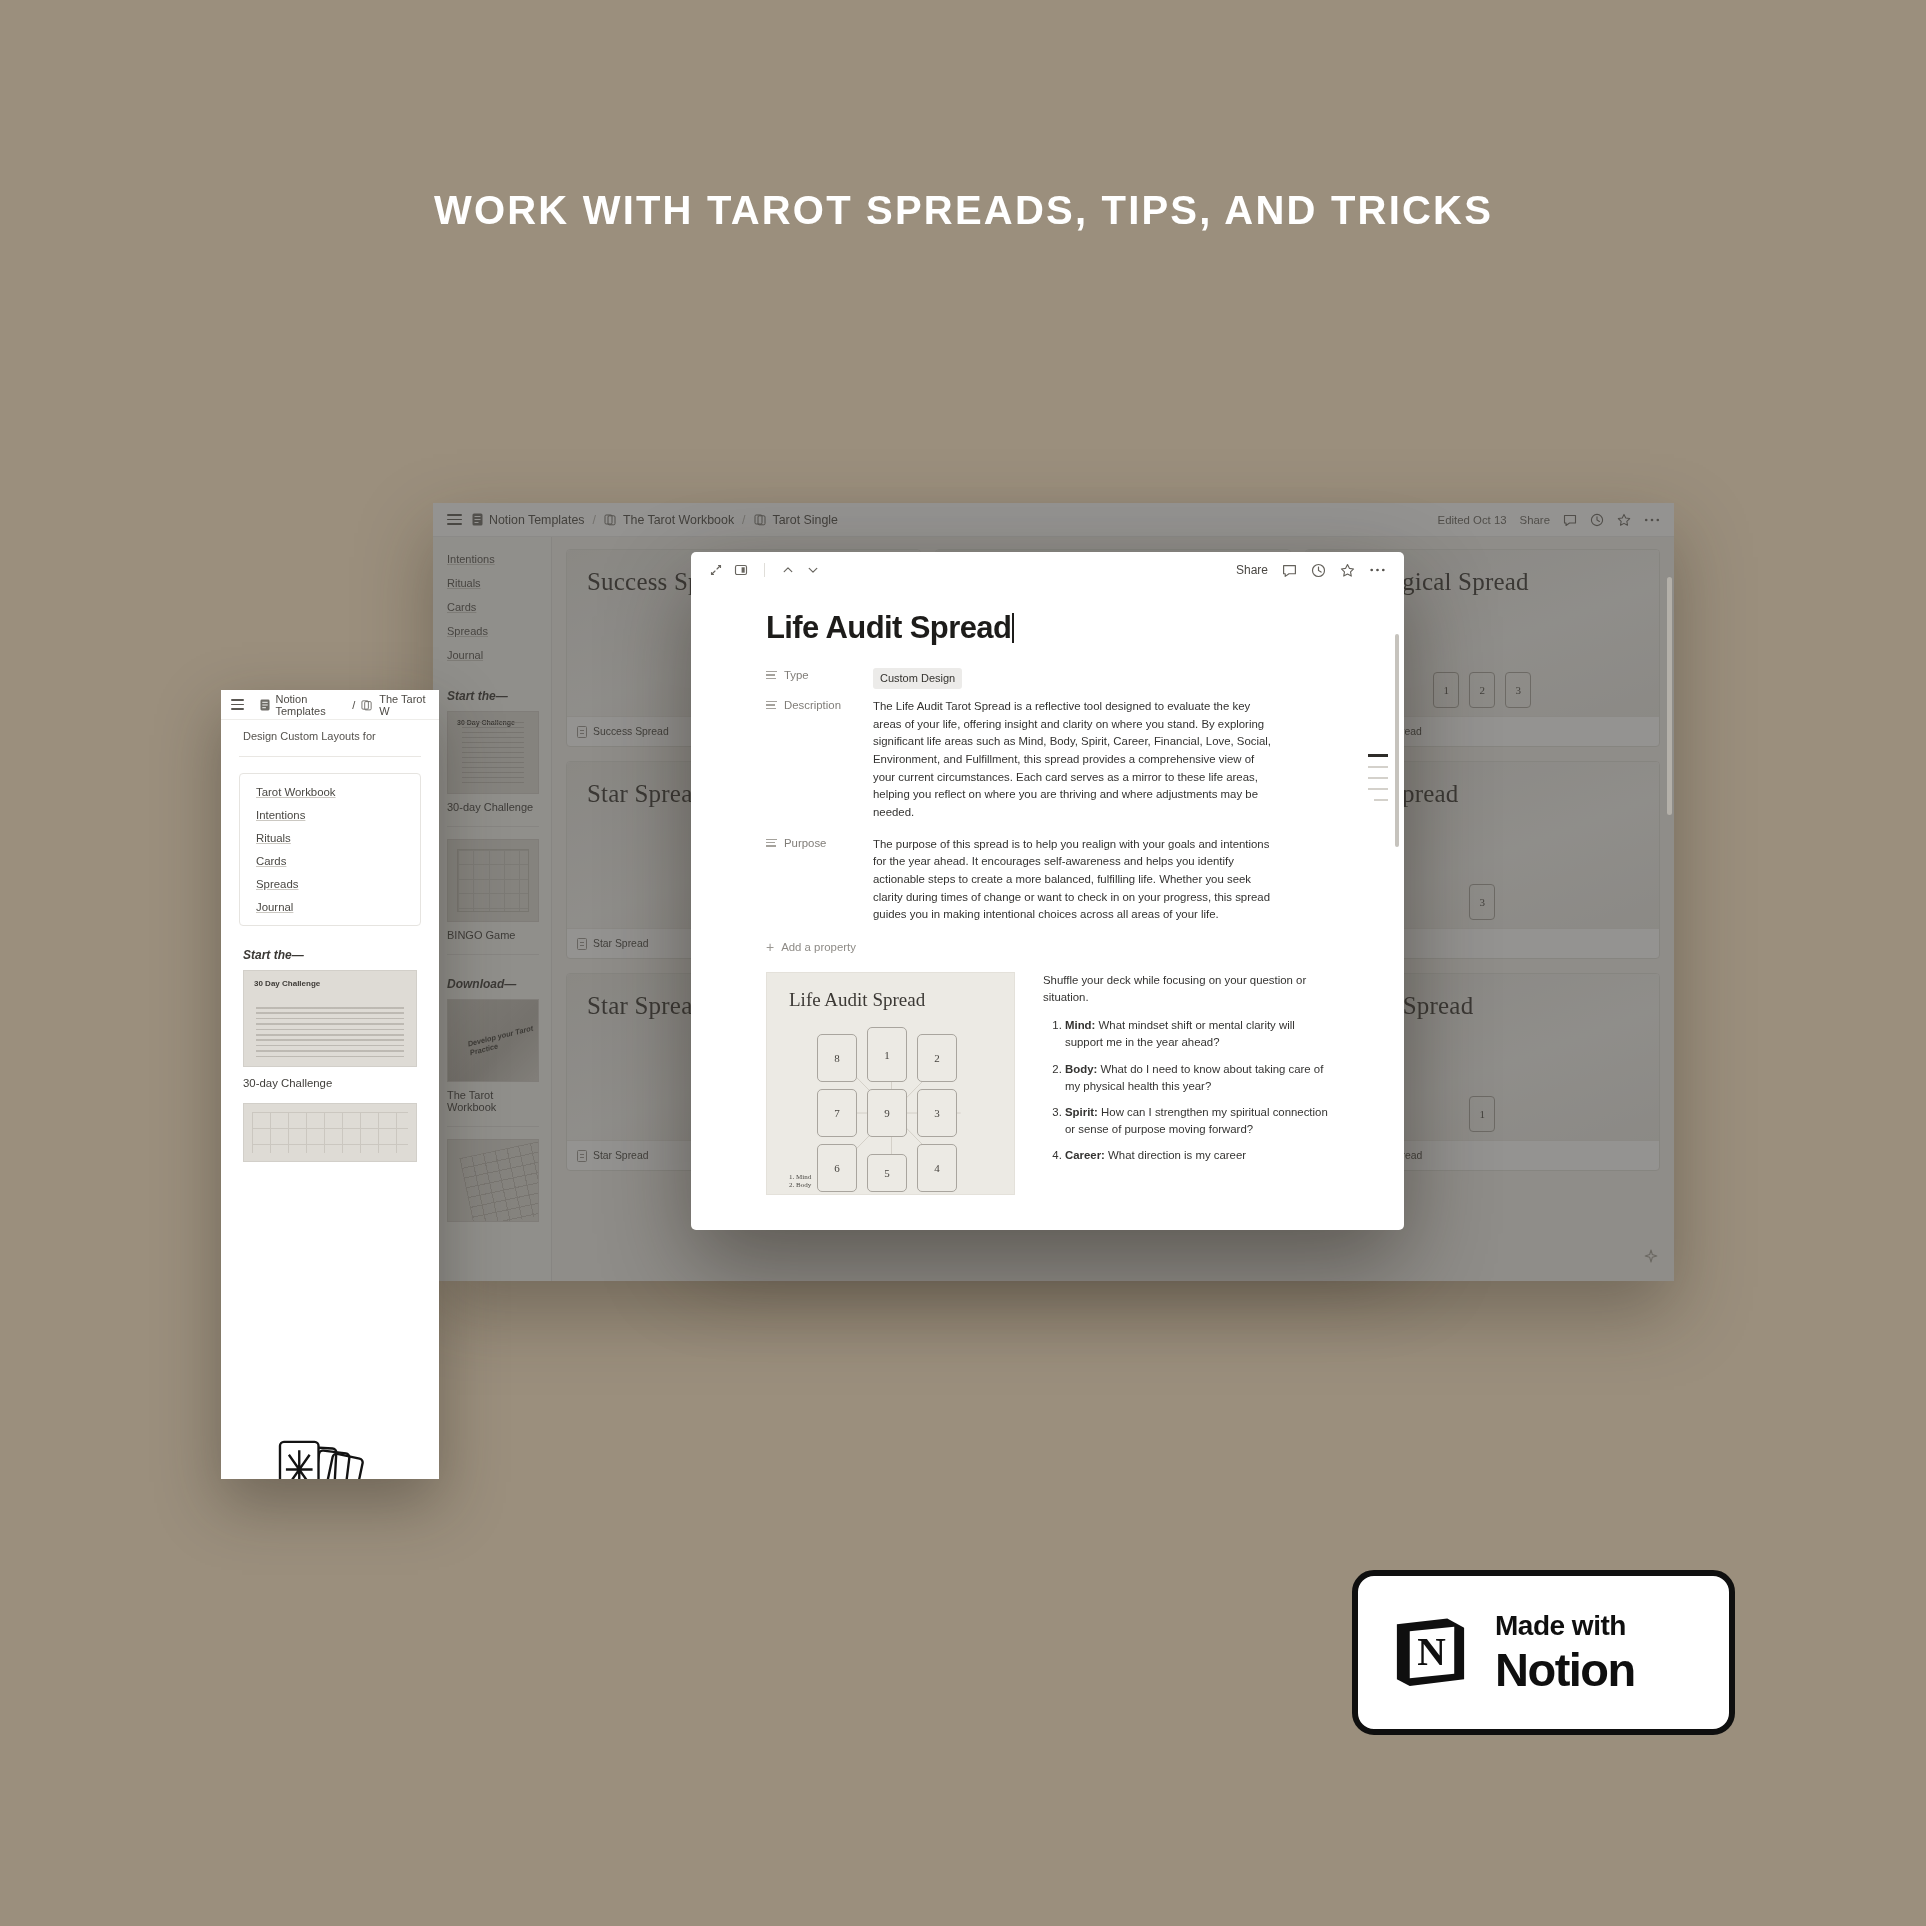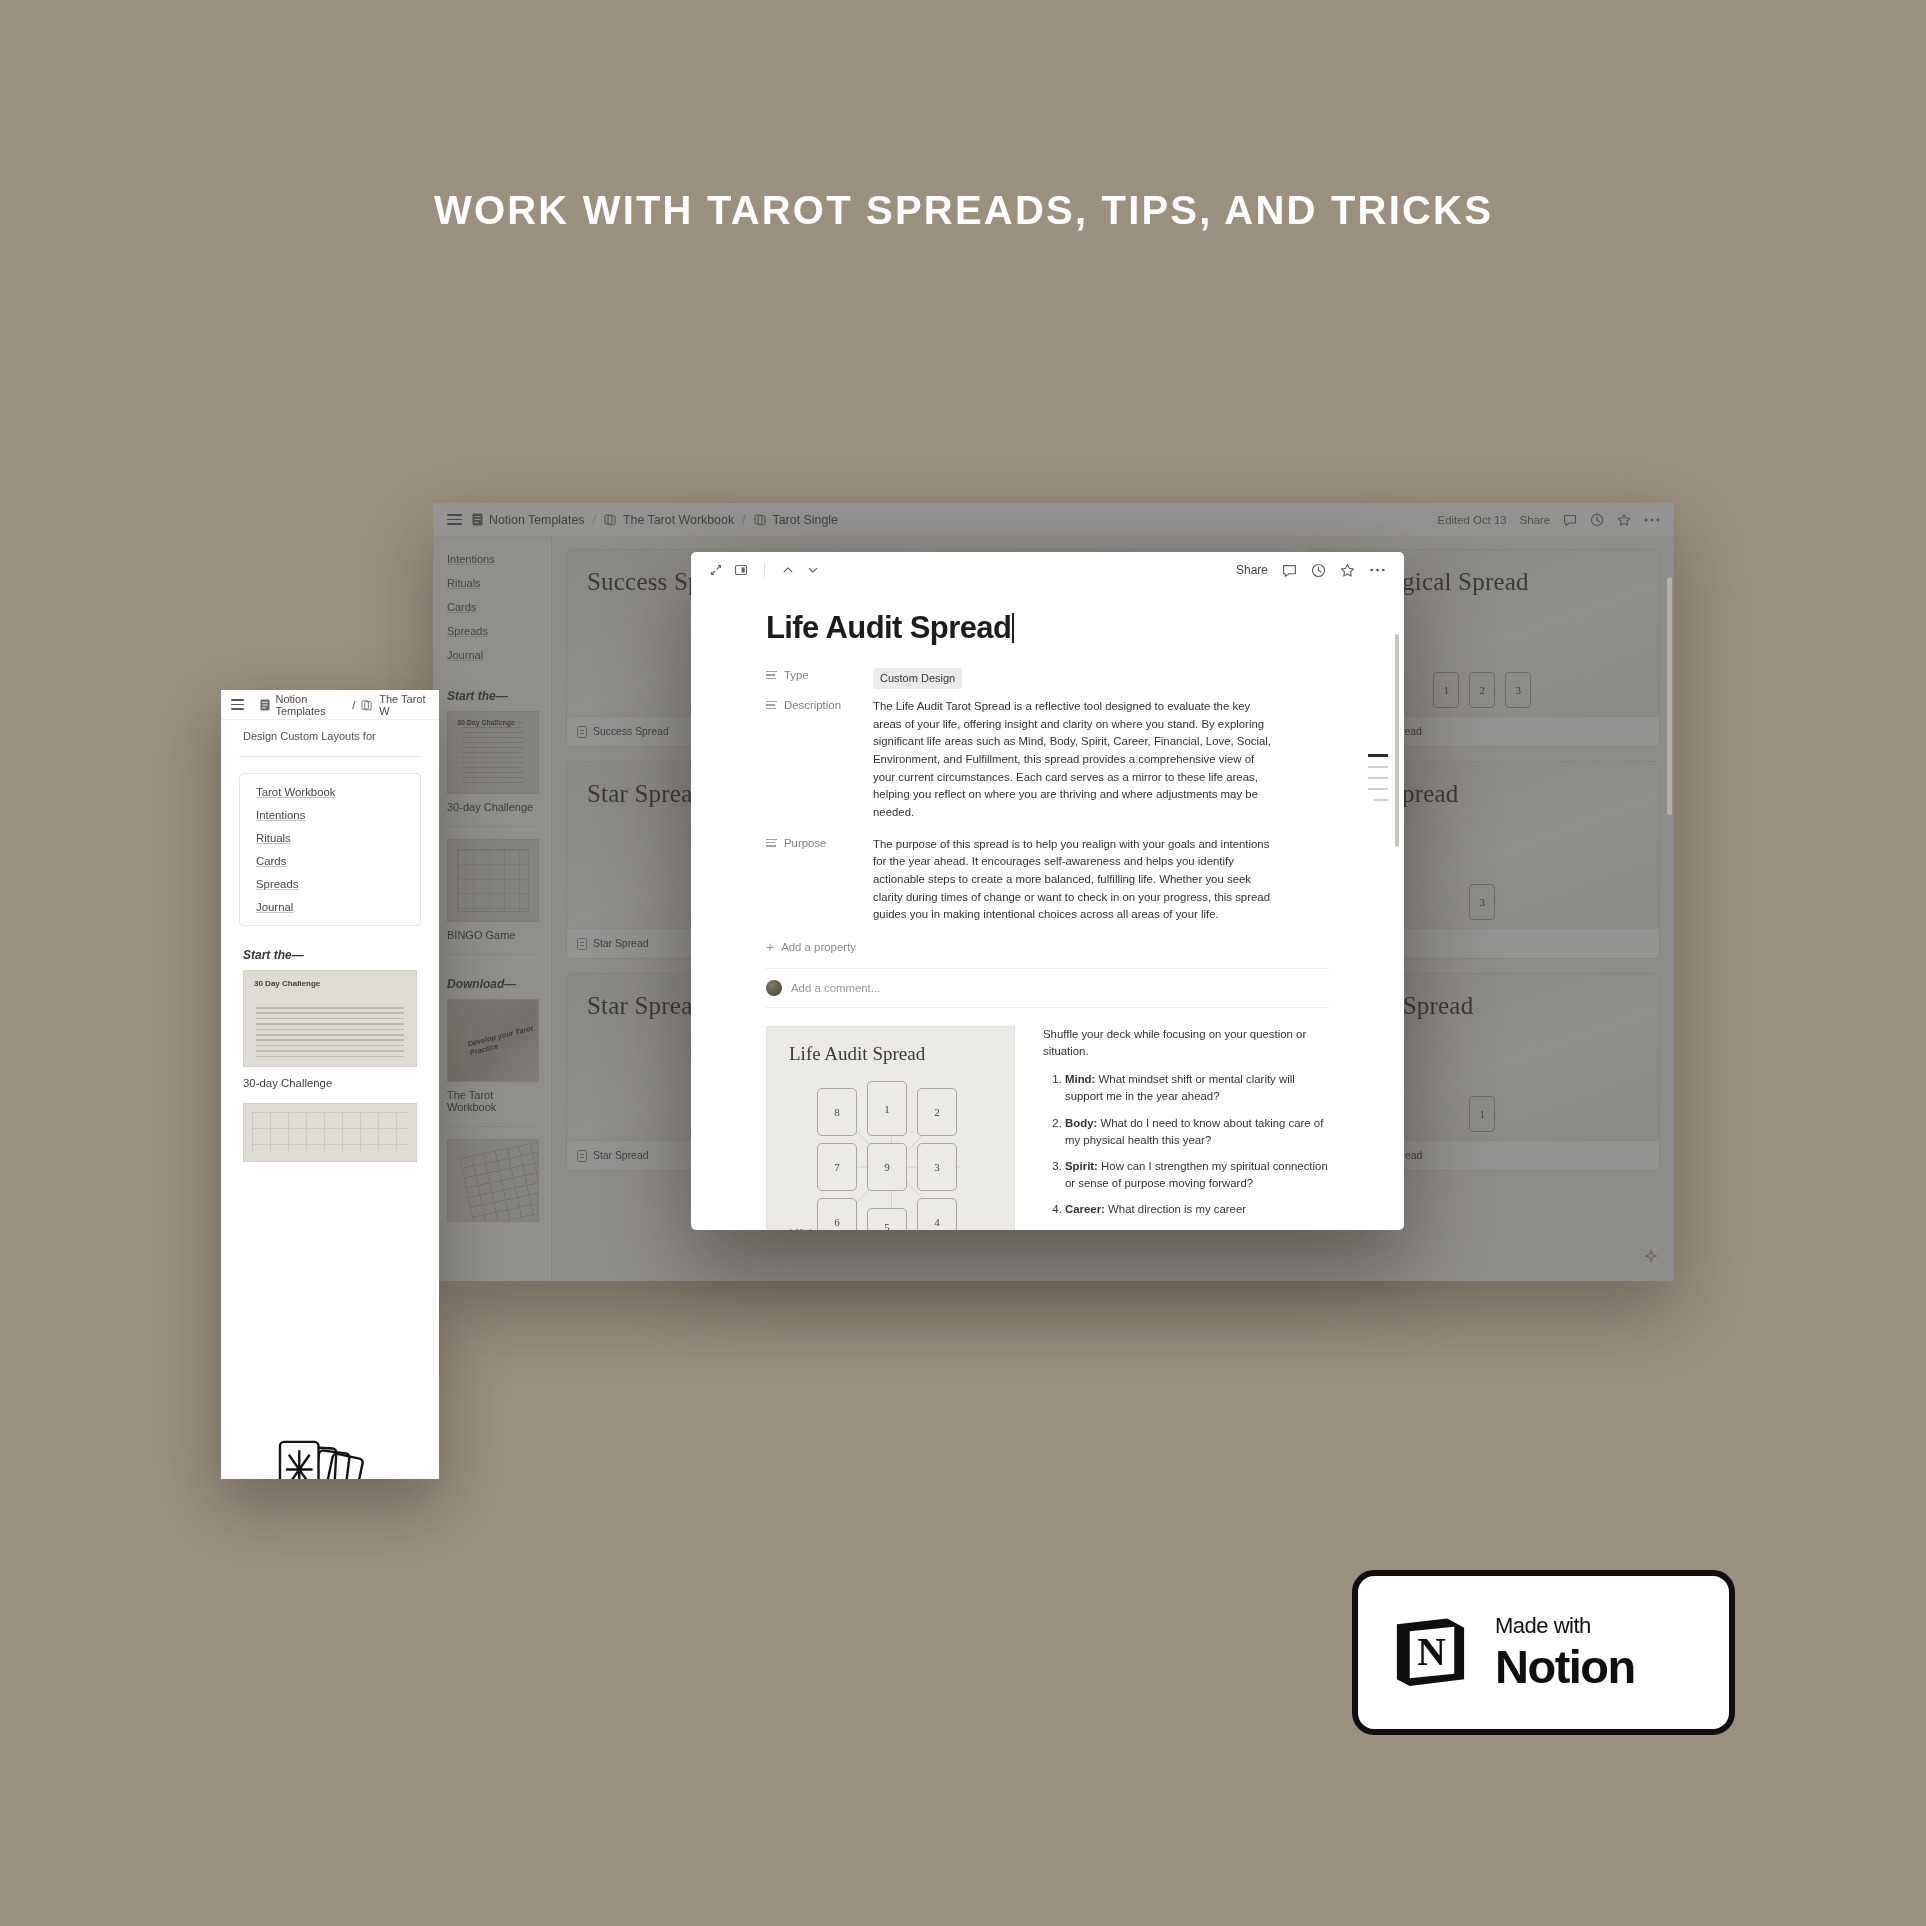--- a/index.html
+++ b/index.html
@@ -314,21 +314,21 @@
   
   .notion-badge {
     position: absolute; left: 1352px; top: 1570px;
     width: 383px; height: 165px;
     background: #ffffff; border: 6px solid #0f0f0f; border-radius: 22px;
     display: flex; align-items: center; gap: 22px; padding: 0 30px;
     z-index: 80;
   }
   .nb-logo { width: 85px; height: 85px; flex: 0 0 85px; }
   .nb-text { display: flex; flex-direction: column; line-height: 1; }
-  .nb-made { font-size: 22px; font-weight: 400; color: #0f0f0f; letter-spacing: -0.5px; }
+  .nb-made { font-size: 28px; font-weight: 700; color: #0f0f0f; letter-spacing: -0.5px; }
   .nb-notion { font-size: 47px; font-weight: 700; color: #0f0f0f; letter-spacing: -1.5px; margin-top: 6px; }
 
   .ic { display: inline-flex; align-items: center; justify-content: center; }
 </style>
 </head>
 <body>
 
 <div class="headline">WORK WITH TAROT SPREADS, TIPS, AND TRICKS</div>
 
 <div class="back-window">
@@ -717,24 +717,20 @@
           <div class="prop-val">The purpose of this spread is to help you realign with your goals and intentions for the year ahead. It encourages self-awareness and helps you identify actionable steps to create a more balanced, fulfilling life. Whether you seek clarity during times of change or want to check in on your progress, this spread guides you in making intentional choices across all areas of your life.</div>
         </div>
       </div>
 
       <div class="add-prop">
         <span class="plus">+</span>
         <span>Add a property</span>
       </div>
     </div>
 
-    <div class="comment-row">
-      <span class="avatar"></span>
-      <span>Add a comment...</span>
-    </div>
 
     <div class="content-split">
 
       <div class="spread-img">
         <div class="sp-title">Life Audit Spread</div>
         <svg class="sp-lines" viewBox="0 0 150 160">
           <g stroke="#d3cfc7" stroke-width="1" fill="none">
             <line x1="20" y1="24" x2="130" y2="136"></line>
             <line x1="130" y1="24" x2="20" y2="136"></line>
             <line x1="75" y1="10" x2="75" y2="150"></line>

